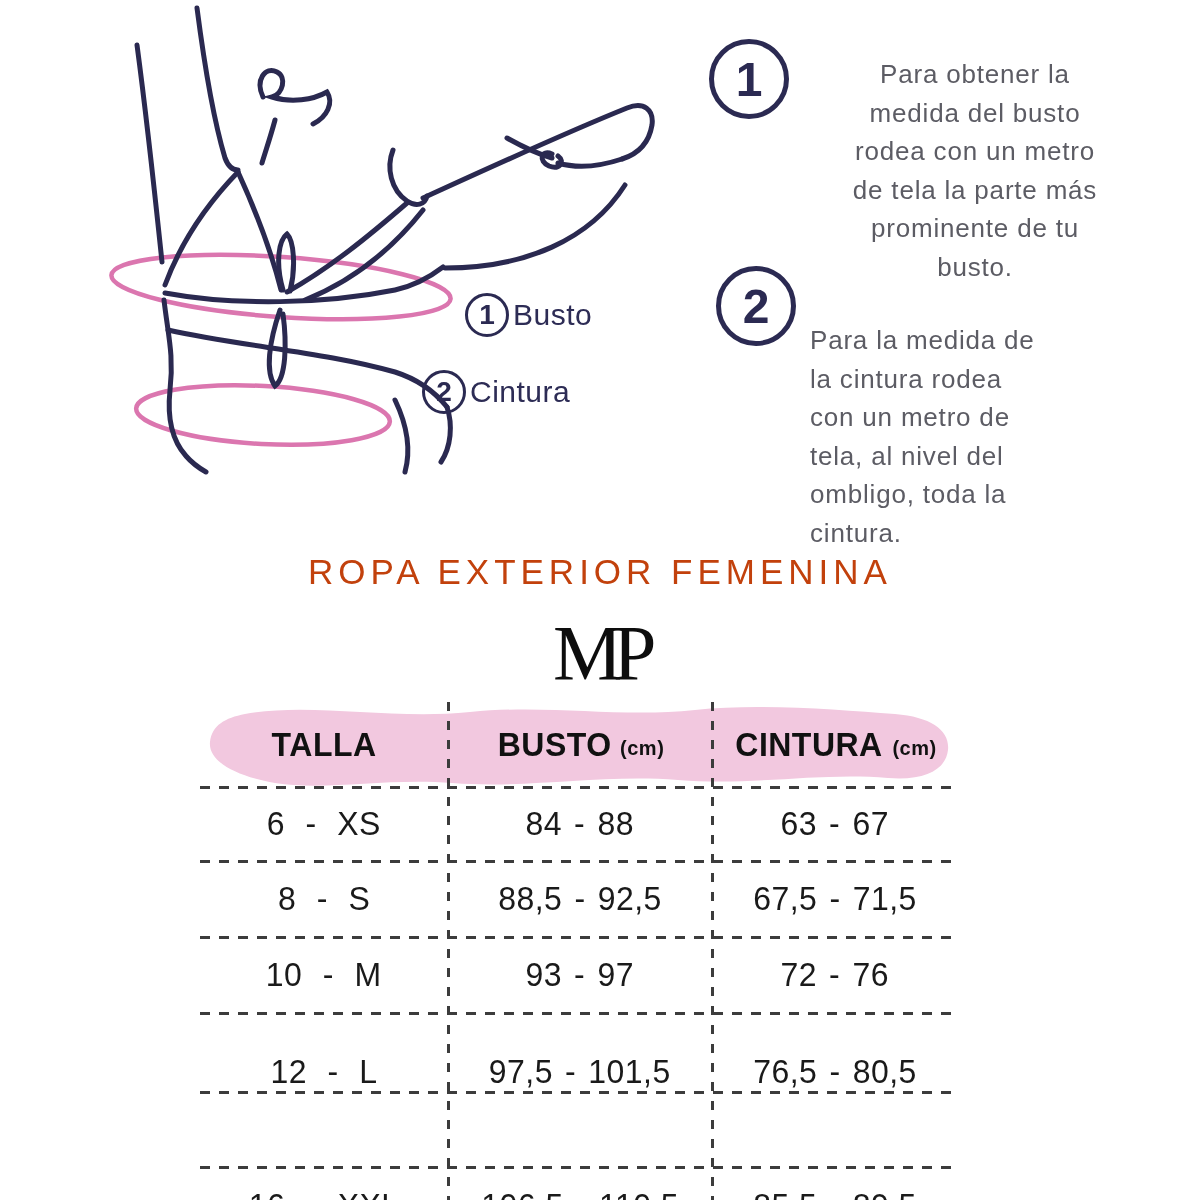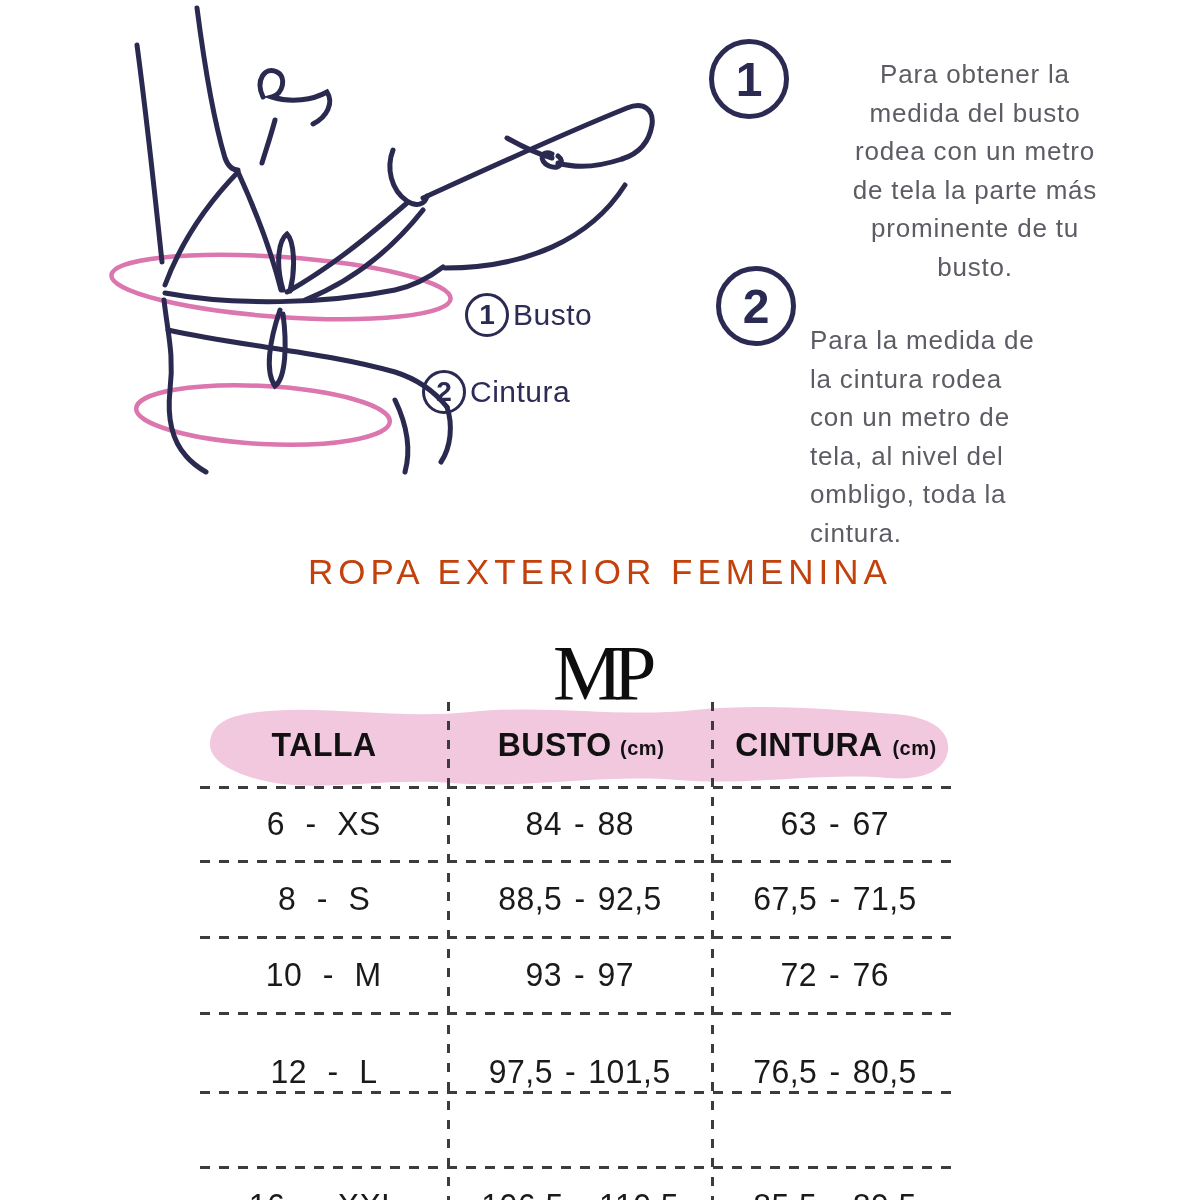--- a/index.html
+++ b/index.html
@@ -25,21 +25,21 @@
   .instr-text{
     position:absolute;width:330px;font-size:26px;line-height:38.5px;
     color:#5c5c64;letter-spacing:.8px;white-space:pre-line;
   }
   
   #section-title{
     position:absolute;top:552px;left:0;width:100%;text-align:center;
     font-size:35px;letter-spacing:5px;color:#c2410c;font-weight:400;
   }
   #brand-logo{
-    position:absolute;top:628px;left:0;width:100%;text-align:center;
+    position:absolute;top:608px;left:0;width:100%;text-align:center;
     font-family:"Liberation Serif",serif;font-size:78px;color:#0d0d0d;
     letter-spacing:-0.12em;font-weight:400;
   }
   
   #header-blob{position:absolute;left:200px;top:698px;}
   .vline{
     position:absolute;top:702px;height:498px;width:3px;
     background:repeating-linear-gradient(180deg,#3c3c3c 0 9px,transparent 9px 19px);
   }
   .hline{

